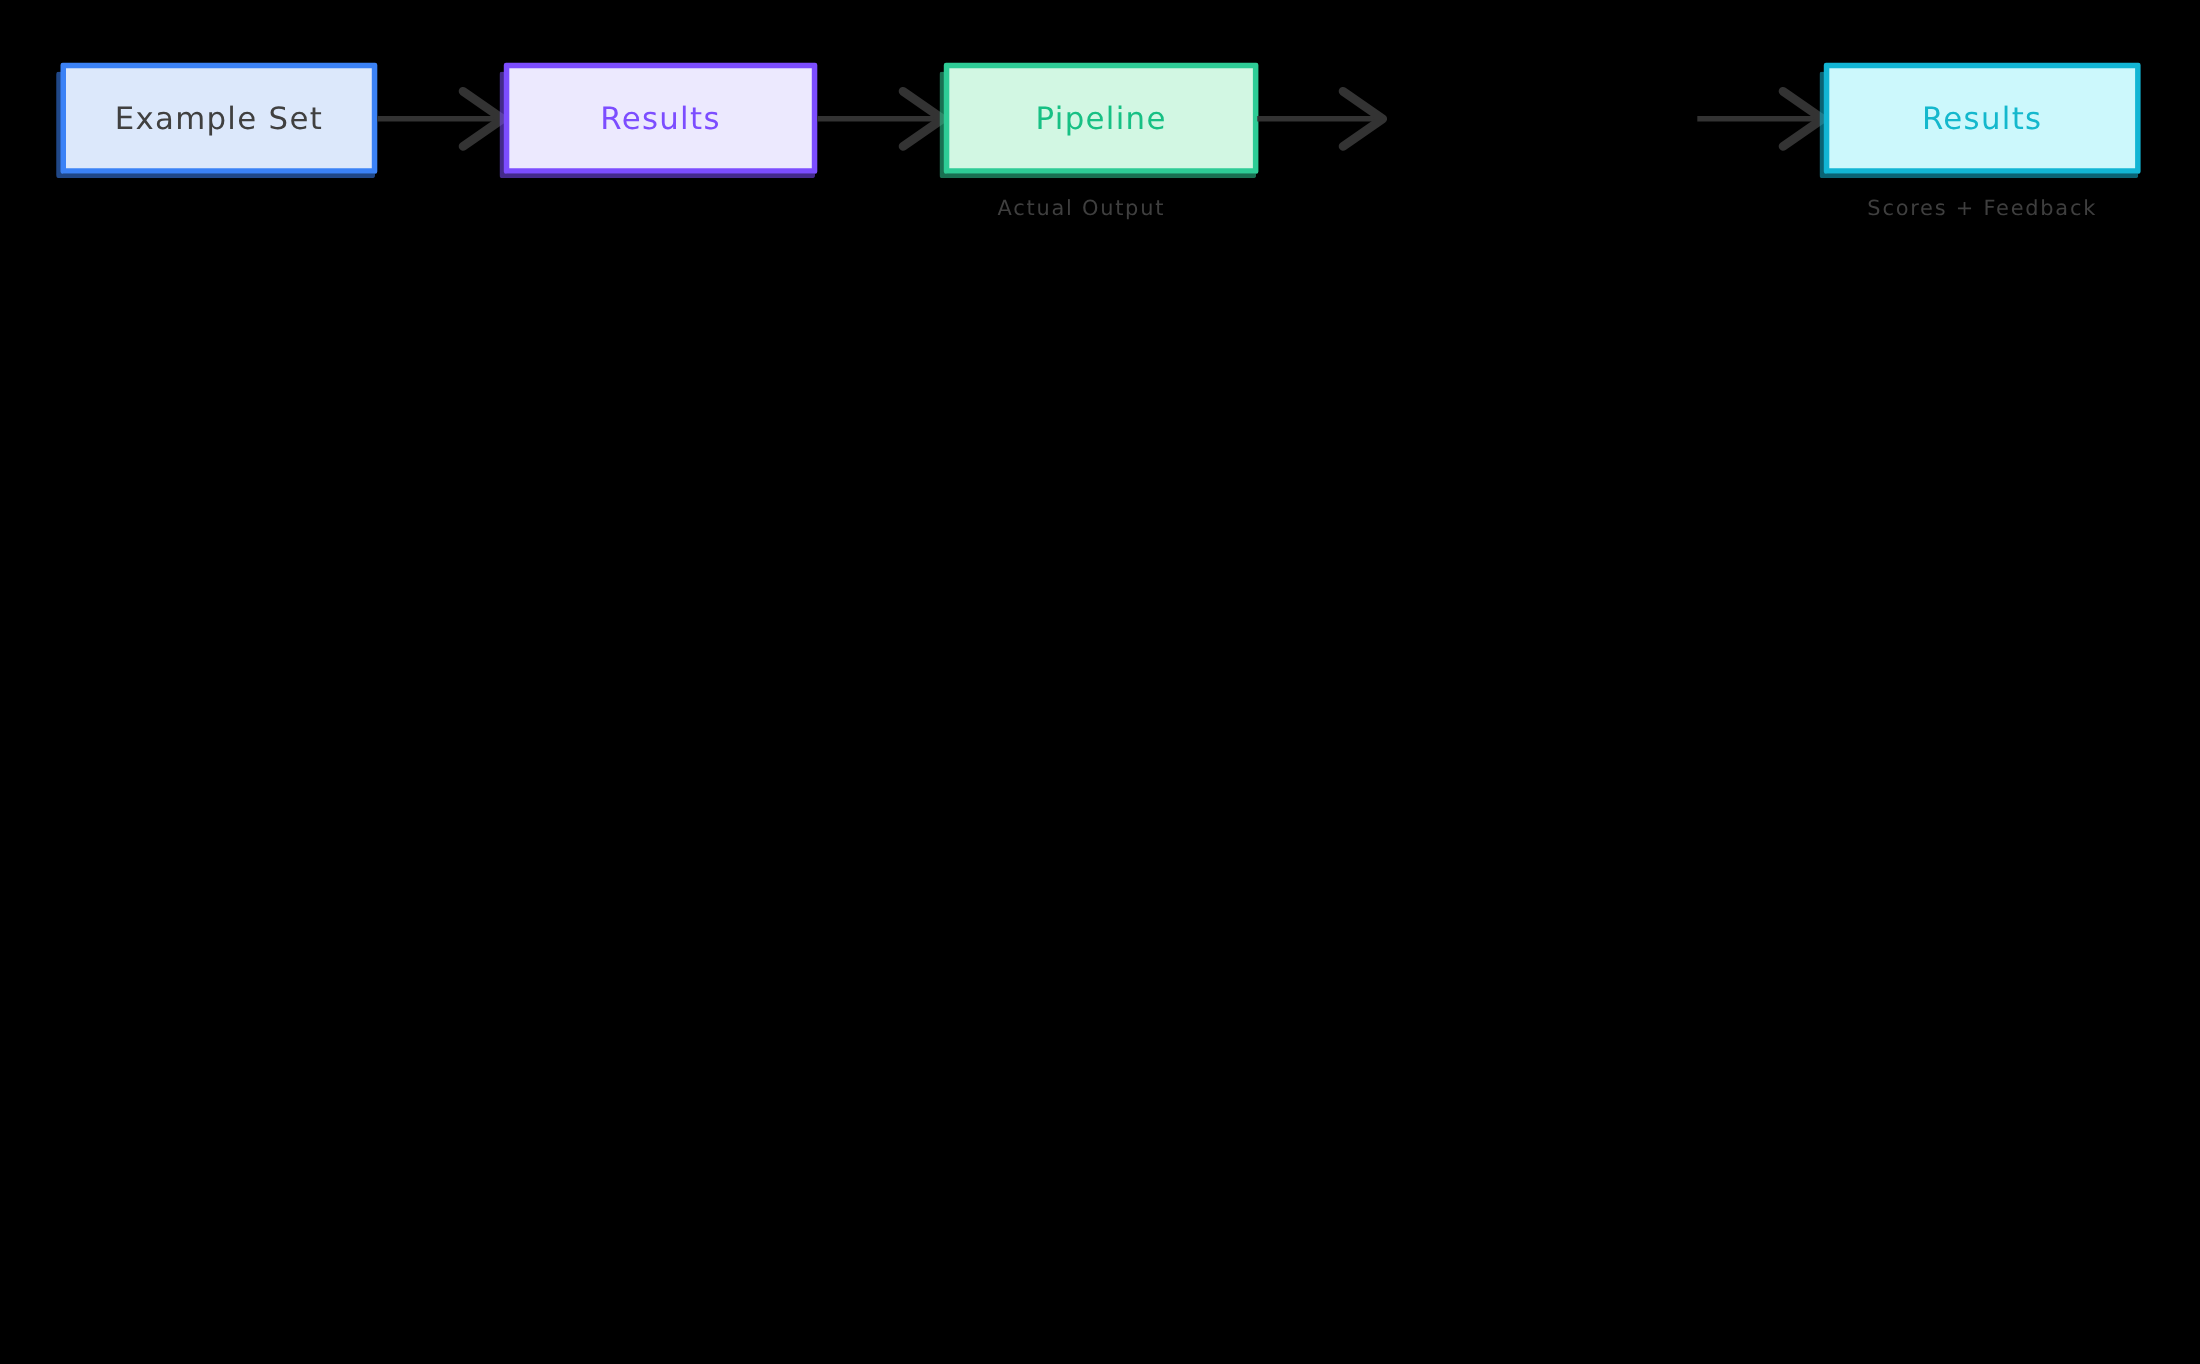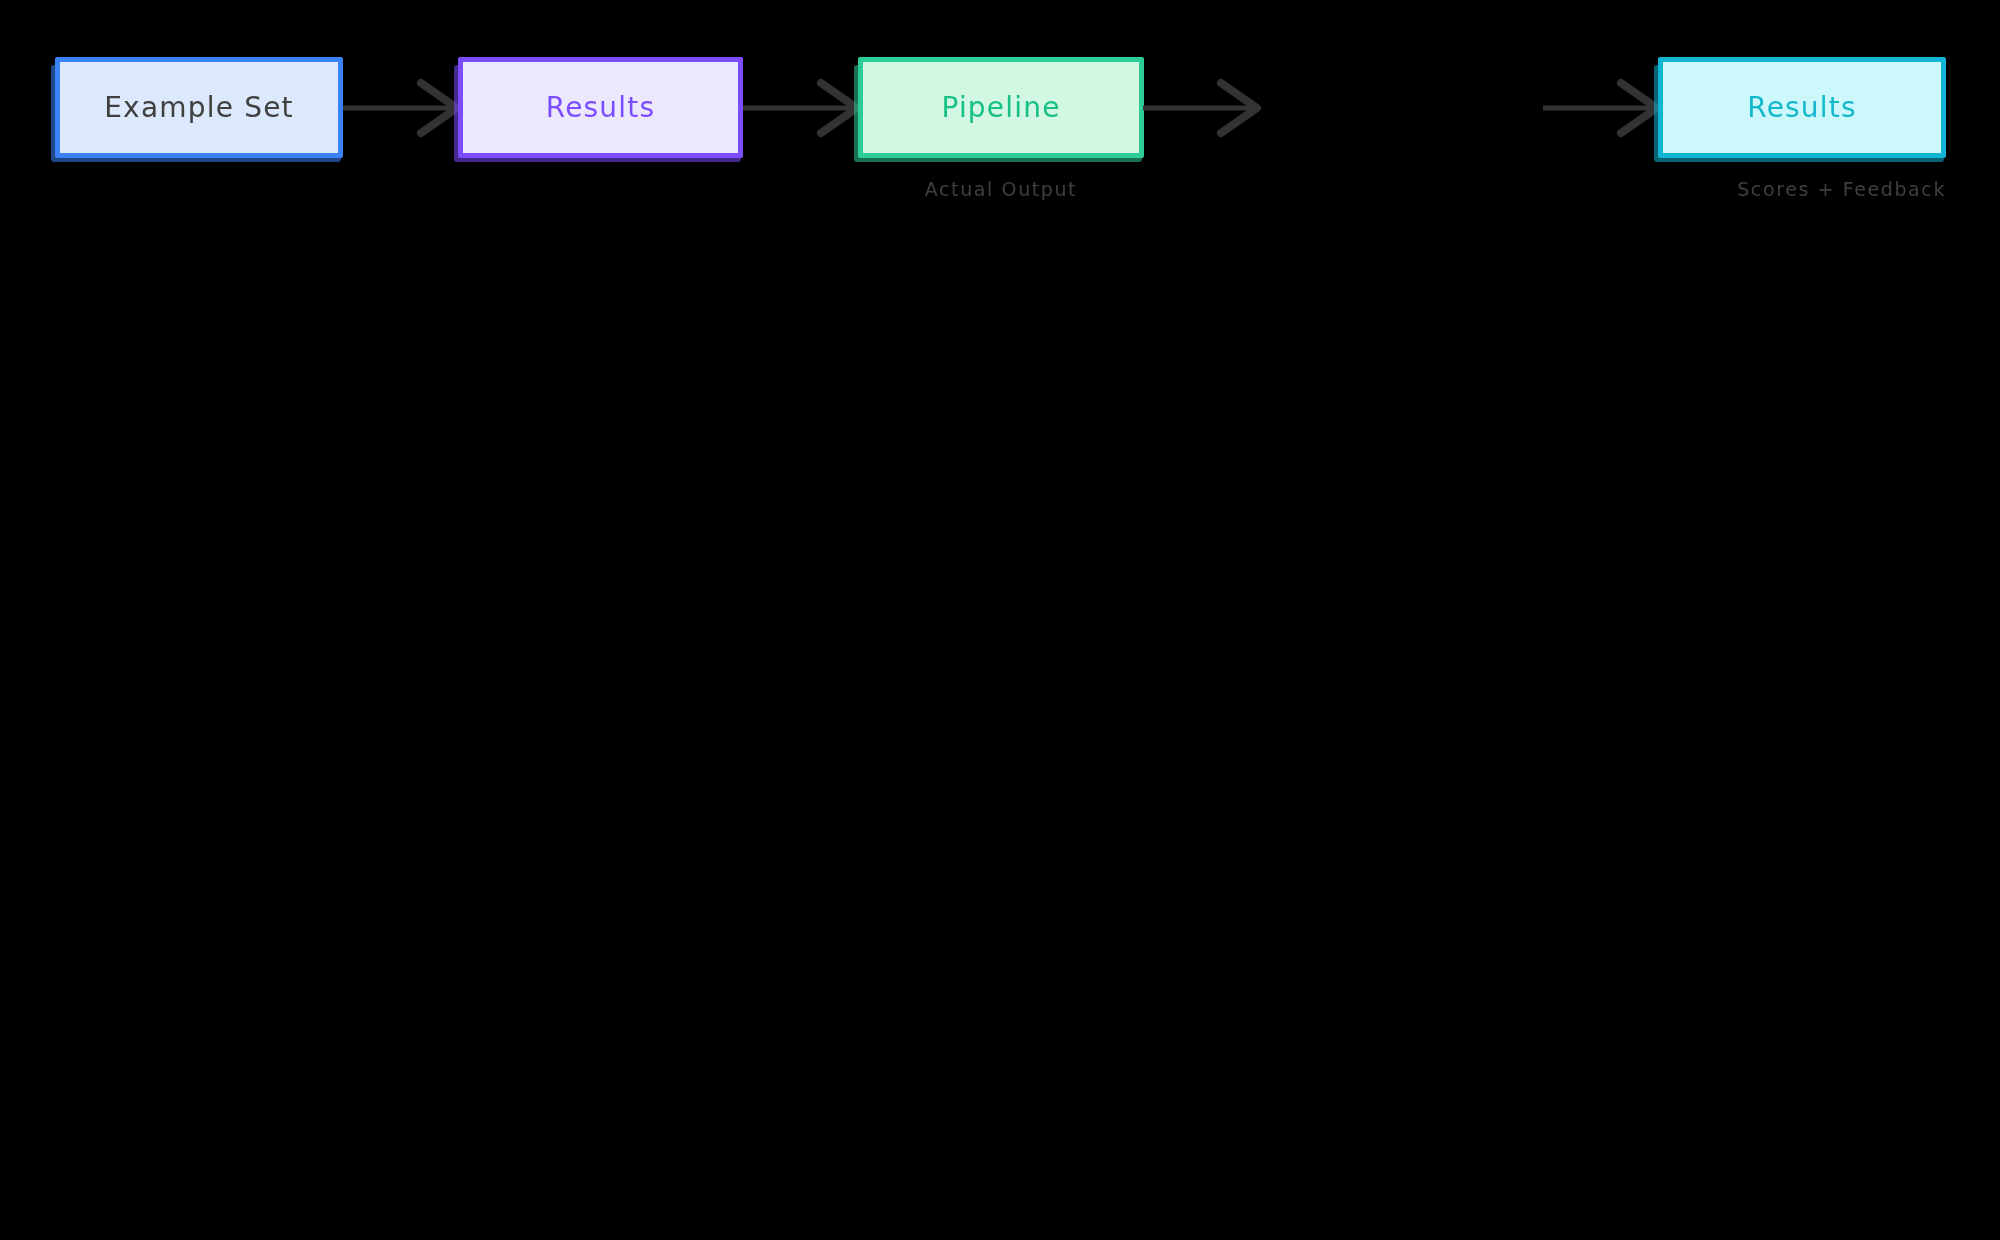--- a/index.html
+++ b/index.html
@@ -123,24 +123,24 @@
   .edge-caption {
     position: absolute;
     font-family: "DejaVu Sans", sans-serif;
     font-size: 19px;
     letter-spacing: 1.6px;
     color: #3f3f3f;
     white-space: nowrap;
     text-align: center;
   }
   #caption-actual-output {
-    left: 858px;  top: 178px; width: 286px;
+    left: 840px;  top: 178px; width: 286px;
   }
   #caption-scores-feedback {
-    left: 1658px; top: 178px; width: 288px; text-align: right;
+    left: 1658px; top: 178px; width: 288px;
   }
 </style>
 </head>
 <body>
 
 <div id="diagram-canvas">
 
   <div class="flow-row">
 
     <div class="node" id="node-example-set">

